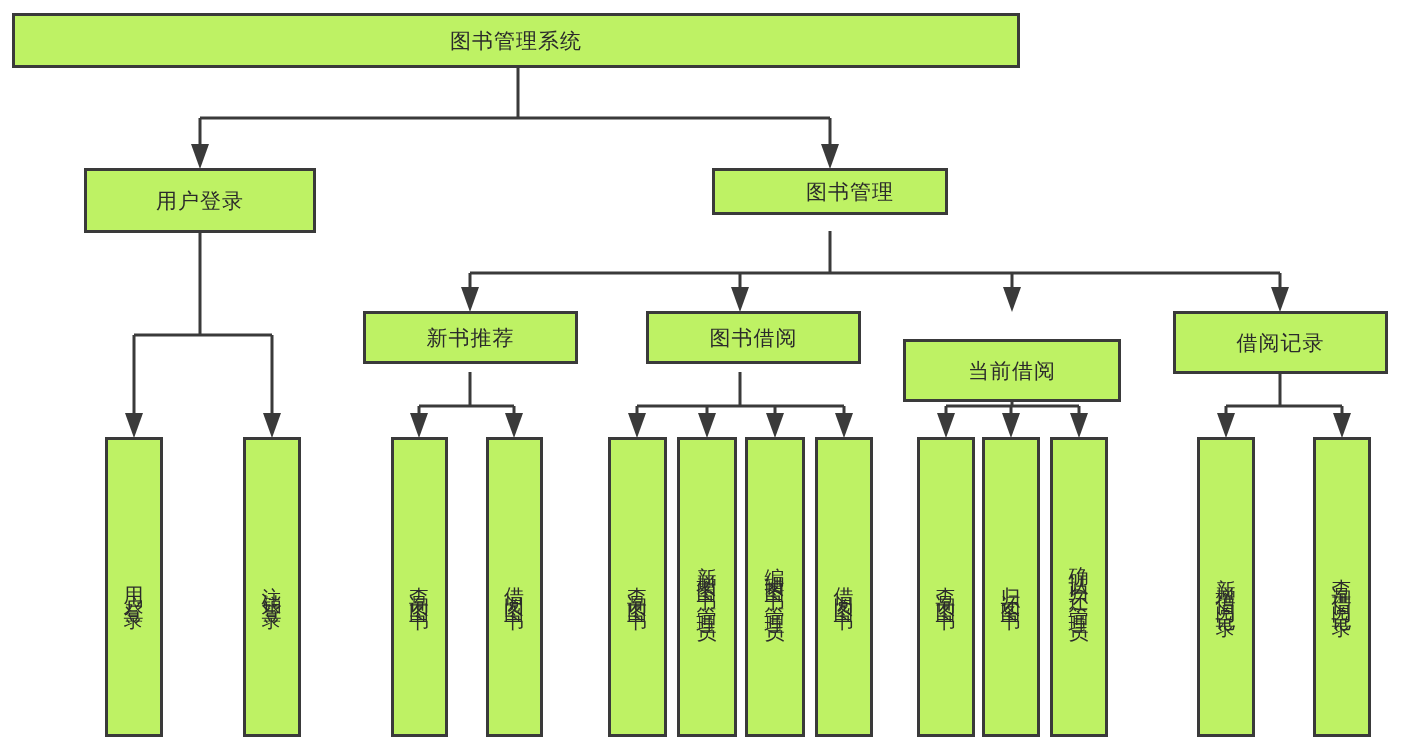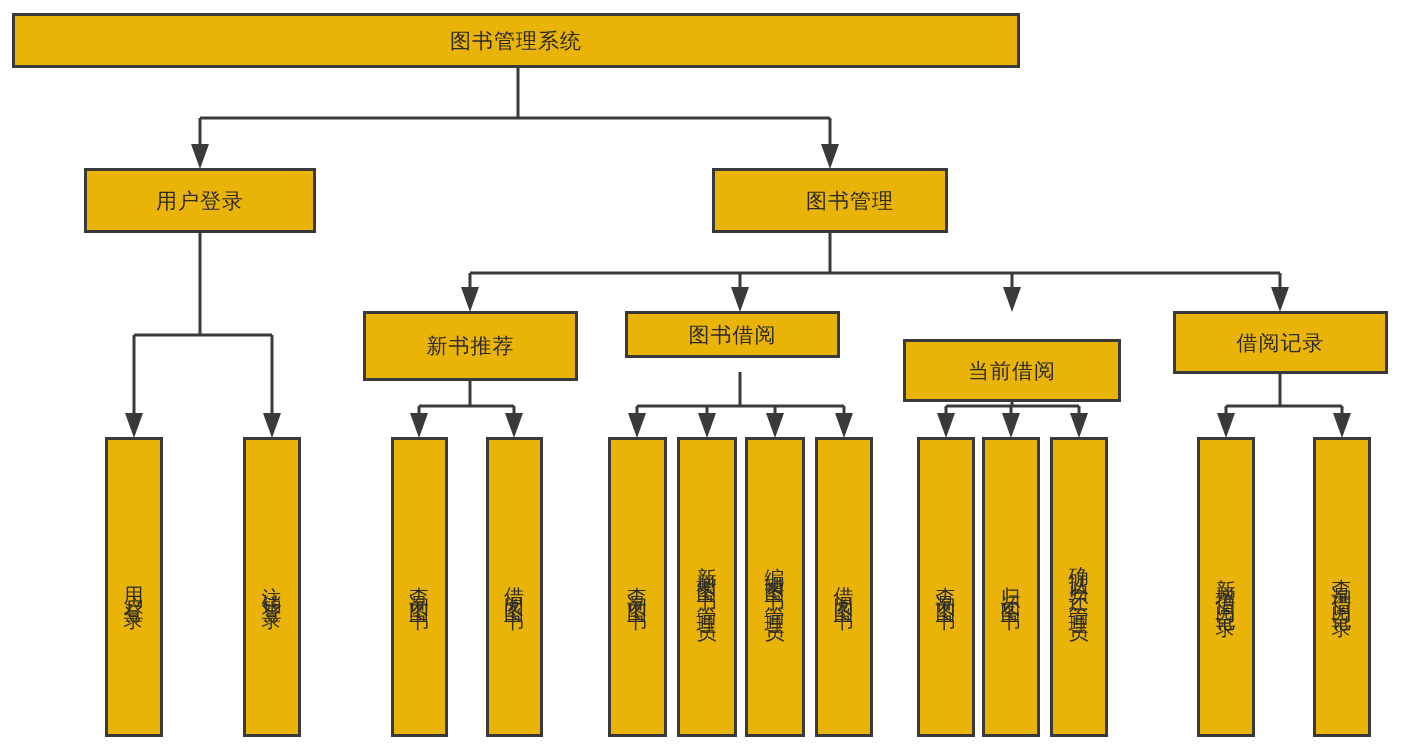--- a/index.html
+++ b/index.html
@@ -13,21 +13,21 @@
     color: #2b2b2b;
     overflow: hidden;
   }
   .connectors {
     position: absolute;
     left: 0; top: 0;
     width: 1405px; height: 747px;
   }
   .node {
     position: absolute;
-    background: #eab308;
+    background: #bef264;
     border: 3px solid #3a3a3a;
     display: flex;
     align-items: center;
     justify-content: center;
     text-align: center;
   }
   .hnode { font-size: 21px; letter-spacing: 1px; }
   .vnode { font-size: 20px; }
   .vnode .vtext {
     writing-mode: vertical-rl;
@@ -94,28 +94,28 @@
     </g>
   </svg>
 
   <div class="node hnode" style="left:12px; top:13px; width:1008px; height:55px;">
     <span>图书管理系统</span>
   </div>
 
   <div class="node hnode" style="left:84px; top:168px; width:232px; height:65px;">
     <span>用户登录</span>
   </div>
-  <div class="node hnode" style="left:712px; top:168px; width:236px; height:65px;padding-left:40px;">
+  <div class="node hnode" style="left:712px; top:168px; width:236px; height:47px;padding-left:40px;">
     <span>图书管理</span>
   </div>
 
-  <div class="node hnode" style="left:363px; top:311px; width:215px; height:70px;">
+  <div class="node hnode" style="left:363px; top:311px; width:215px; height:53px;">
     <span>新书推荐</span>
   </div>
-  <div class="node hnode" style="left:625px; top:311px; width:215px; height:47px;font-family:Liberation Serif, serif;">
+  <div class="node hnode" style="left:646px; top:311px; width:215px; height:53px;font-family:Liberation Serif, serif;">
     <span>图书借阅</span>
   </div>
   <div class="node hnode" style="left:903px; top:311px; width:218px; height:63px;margin-top:28px;">
     <span>当前借阅</span>
   </div>
   <div class="node hnode" style="left:1173px; top:311px; width:215px; height:63px;">
     <span>借阅记录</span>
   </div>
 
   <div class="node vnode" style="left:105px; top:437px; width:58px; height:300px;">

